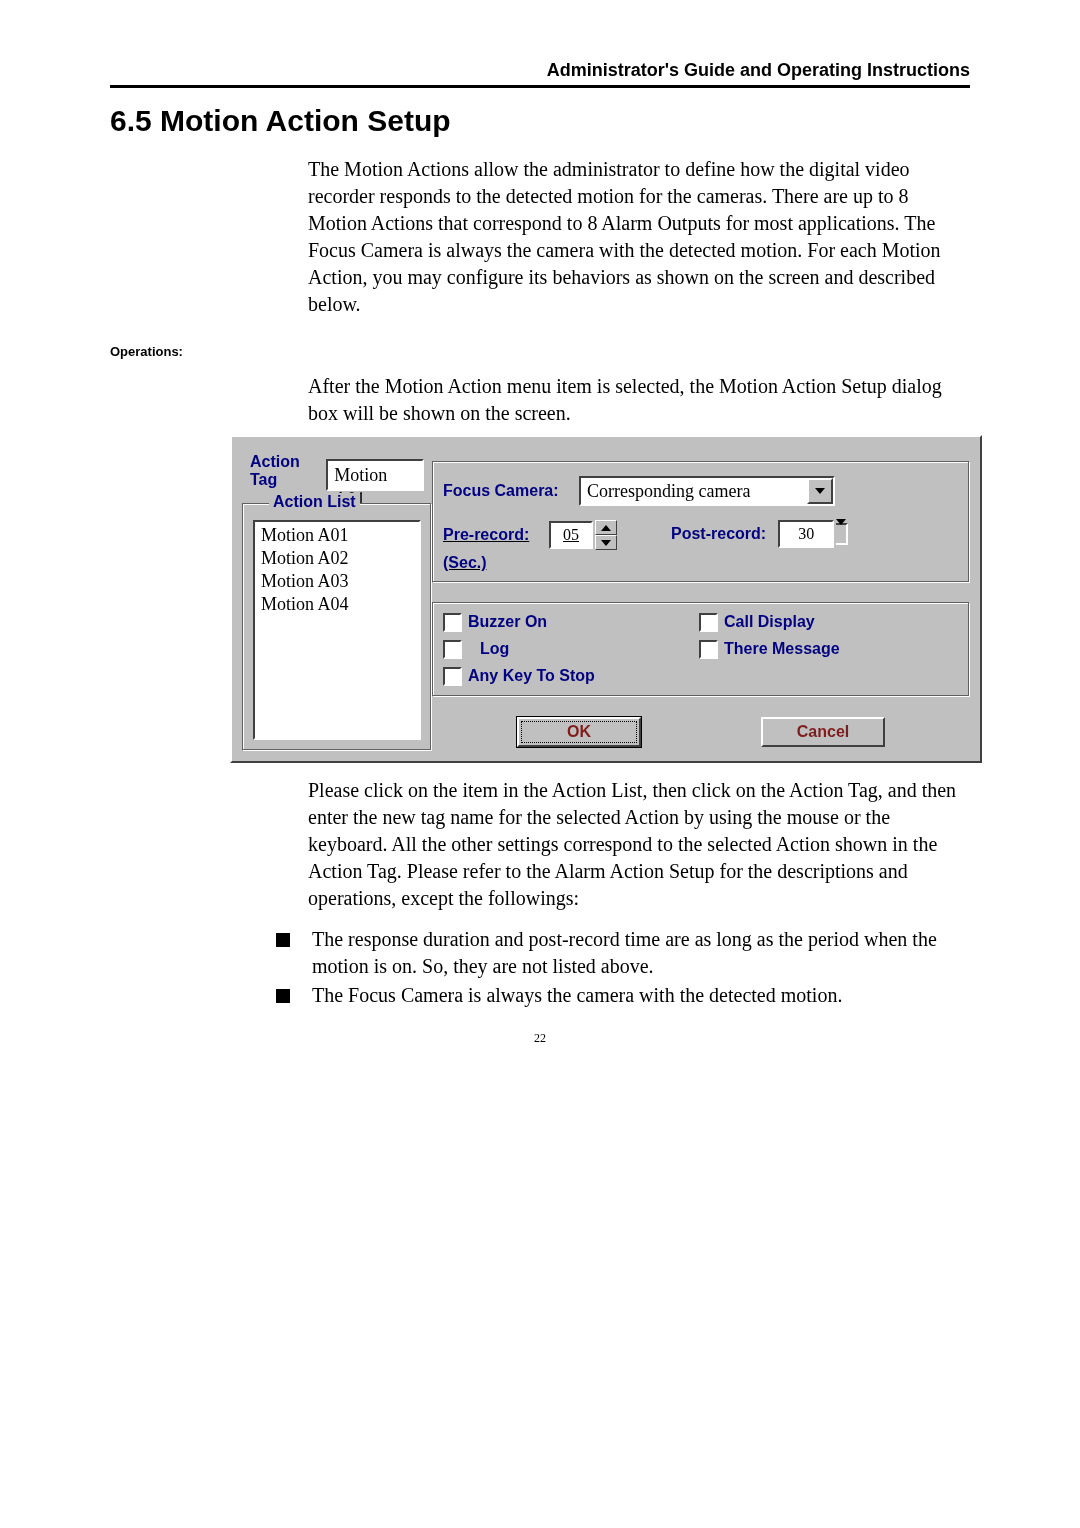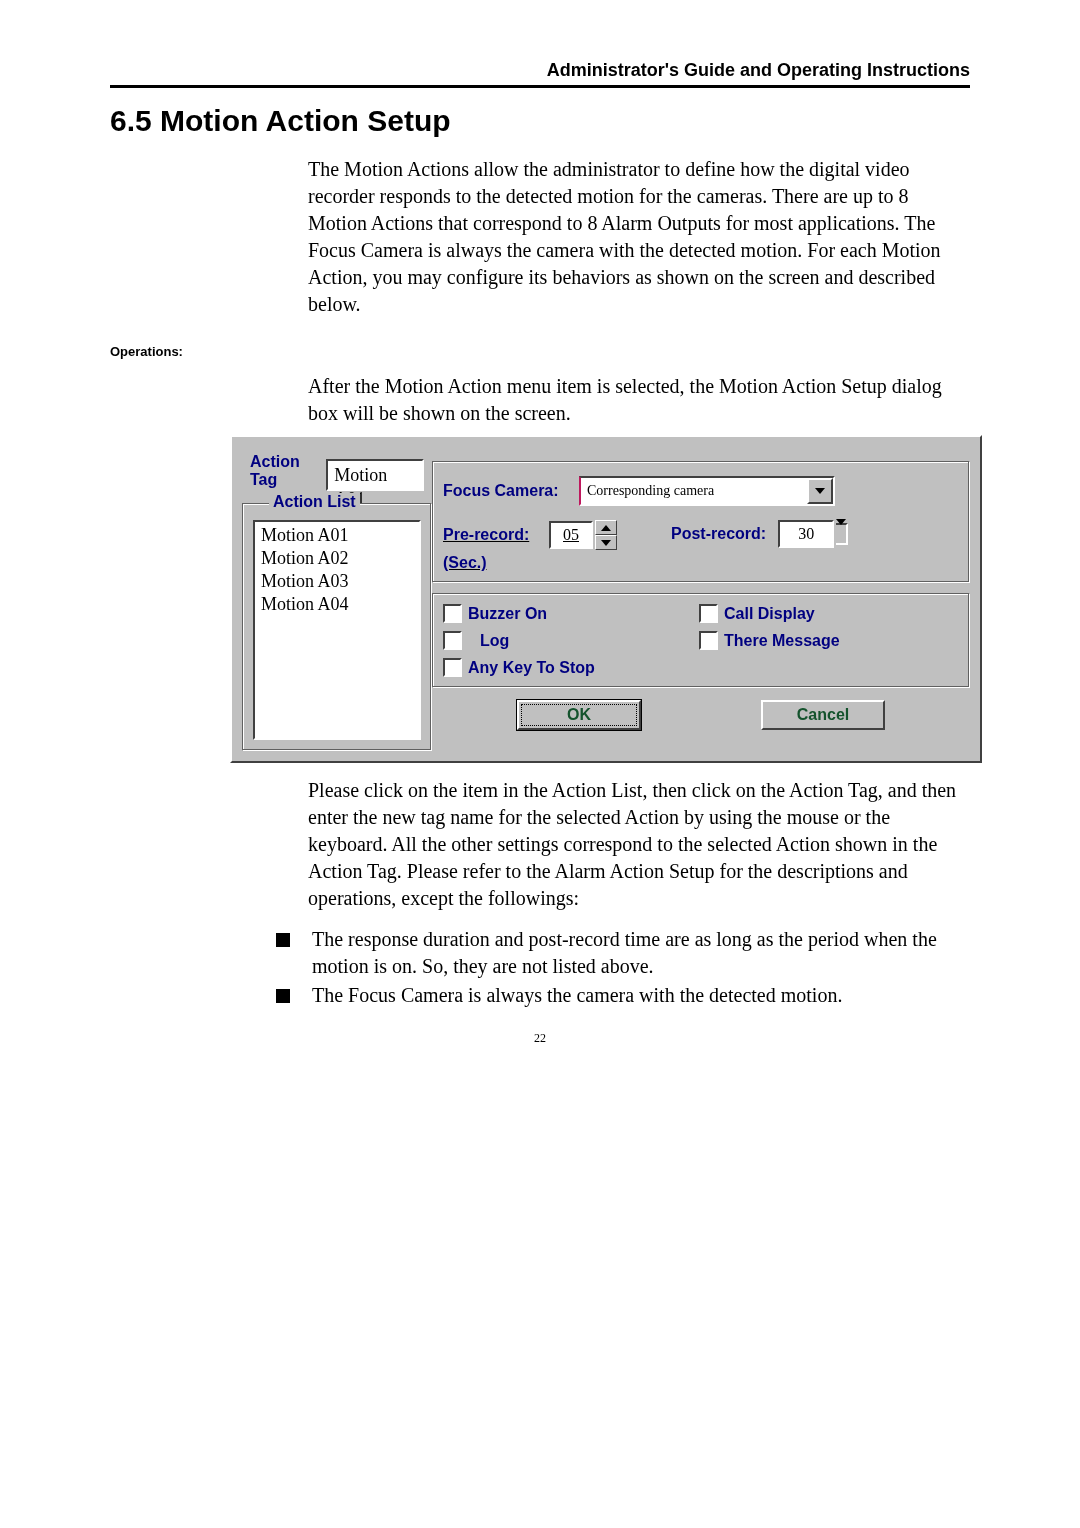--- a/index.html
+++ b/index.html
@@ -90,20 +90,21 @@
     width: 190px;
     flex: 0 0 190px;
     display: flex;
     flex-direction: column;
   }
 
   .dialog .right-col {
     flex: 1 1 auto;
     display: flex;
     flex-direction: column;
+    justify-content: space-between;
   }
 
   .group-box {
     border-top: 1px solid #606060;
     border-left: 1px solid #606060;
     border-right: 1px solid #ffffff;
     border-bottom: 1px solid #ffffff;
     box-shadow: inset -1px -1px 0 #606060, inset 1px 1px 0 #ffffff;
     padding: 10px 10px 10px 10px;
     position: relative;
@@ -175,24 +176,24 @@
     align-items: center;
   }
 
   .dropdown {
     display: inline-flex;
     align-items: stretch;
   }
   .dropdown .dd-text {
     background: #ffffff;
     font-family: "Times New Roman", serif;
-    font-size: 14px;
+    font-size: 18px;
     padding: 2px 6px;
     border-top: 2px solid #404040;
-    border-left: 2px solid #be185d;
+    border-left: 2px solid #404040;
     border-bottom: 2px solid #ffffff;
     min-width: 214px;
     height: 22px;
     line-height: 22px;
   }
   .dropdown .dd-btn {
     width: 22px;
     background: #c0c0c0;
     border-top: 2px solid #ffffff;
     border-left: 2px solid #ffffff;
@@ -251,21 +252,21 @@
     border-top:2px solid #404040;
     border-left:2px solid #404040;
     border-right:2px solid #fff;
     border-bottom:2px solid #fff;
     margin-right:6px;
   }
 
   .btn3d {
     font-family: Arial, sans-serif;
     font-weight: bold;
-    color: #14532d;
+    color: #7f1d1d;
     background: #c0c0c0;
     border-top: 2px solid #ffffff;
     border-left: 2px solid #ffffff;
     border-right: 2px solid #404040;
     border-bottom: 2px solid #404040;
     padding: 4px 0;
     width: 120px;
     text-align: center;
   }
   .btn3d.focus {

